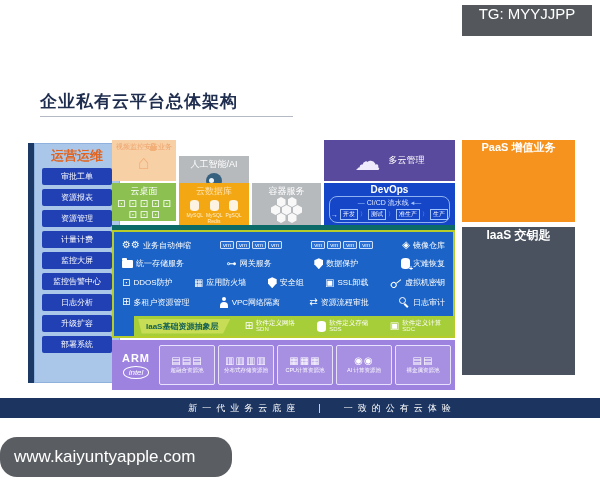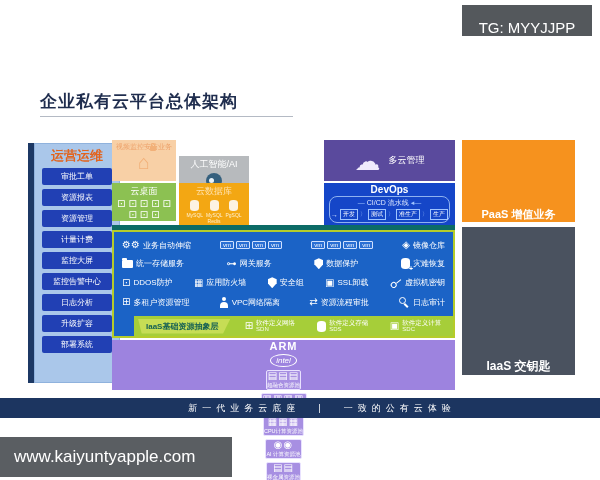--- a/index.html
+++ b/index.html
@@ -1,18 +1,18 @@
 <!DOCTYPE html>
 <html><head>
 <meta charset="utf-8">
 <style>
   html,body{margin:0;padding:0;background:#fff;font-family:"Liberation Sans","DejaVu Sans",sans-serif;}
   .stage{position:relative;width:600px;height:480px;background:#fff;overflow:hidden;}
   .abs{position:absolute;}
-  .ctr{display:flex;align-items:flex-end;justify-content:center;}
+  .ctr{display:flex;align-items:flex-start;justify-content:center;}
 
   
   .tg-badge{left:462px;top:5px;width:130px;height:31px;background:#54585c;color:#fff;font-size:15px;}
 
   
   .page-title{left:40px;top:90px;font-size:17px;font-weight:bold;color:#1f2d4e;letter-spacing:1px;}
   .title-rule{left:40px;top:116px;width:253px;height:1px;background:#b4bac4;}
 
   
   .side-darkbar{left:28px;top:143px;width:6px;height:240px;background:#1c3864;}
@@ -107,36 +107,36 @@
 
   
   .green-strip{height:20px;background:#a6ce39;display:flex;align-items:center;gap:6px;padding:0 4px;box-sizing:border-box;margin-left:20px;}
   .trap{background:#c6dd55;clip-path:polygon(0 0,100% 0,92% 100%,4% 100%);color:#156054;font-weight:bold;font-size:8px;padding:2px 12px 2px 8px;white-space:nowrap;}
   .sd-item{display:flex;align-items:center;gap:3px;color:#fff;flex:1;justify-content:center;}
   .sd-txt{display:flex;flex-direction:column;line-height:1;}
   .sd-name{font-size:6.5px;}
   .sd-abbr{font-size:6px;opacity:.9;}
 
   
-  .hw-strip{left:112px;top:340px;width:343px;height:50px;background:#9d83df;display:flex;align-items:center;padding:0 4px;box-sizing:border-box;gap:3px;flex-direction:column;}
+  .hw-strip{left:112px;top:340px;width:343px;height:50px;background:#9d83df;display:flex;align-items:center;padding:0 4px;box-sizing:border-box;gap:3px;}
   .hw-vendor{display:flex;flex-direction:column;align-items:center;gap:2px;width:40px;color:#fff;}
   .hw-arm{font-weight:bold;font-size:11px;letter-spacing:1px;}
   .hw-intel{border:1px solid #fff;border-radius:50%;padding:0 5px;font-size:8px;font-style:italic;line-height:11px;}
   .pool{flex:1;border:1px solid #e9e2ff;background:#a78fe2;border-radius:2px;height:38px;display:flex;flex-direction:column;align-items:center;justify-content:center;gap:1px;}
   .pool-ic{color:#fff;font-size:10px;line-height:10px;letter-spacing:1px;}
   .pool-lbl{color:#fff;font-size:5.5px;white-space:nowrap;}
 
   
   .paas{left:462px;top:140px;width:113px;height:82px;background:#f6921e;color:#fff;font-weight:bold;font-size:11px;}
   .iaas{left:462px;top:227px;width:113px;height:148px;background:#4a525f;color:#fff;font-weight:bold;font-size:12px;}
 
   
   .footer-bar{left:0;top:398px;width:600px;height:20px;background:#1c3560;color:#fff;display:flex;align-items:center;justify-content:center;gap:18px;font-size:9px;padding-left:22px;}
   .footer-bar span{letter-spacing:5px;}
-  .wm-box{left:0;top:437px;width:232px;height:40px;background:#5a5e62;color:#fff;font-size:17px;display:flex;align-items:center;padding-left:14px;box-sizing:border-box;}
+  .wm-box{left:0;top:437px;width:232px;height:40px;background:#5a5e62;color:#fff;font-size:17px;display:flex;align-items:center;padding-left:14px;box-sizing:border-box;border-radius:17px;}
 </style>
 </head>
 <body>
 
 <div class="stage">
 
   <div class="abs ctr tg-badge">
     <span>TG: MYYJJPP</span>
   </div>
 
@@ -194,20 +194,38 @@
       <span class="db-item">
           <span class="cyl"></span>
           <span class="db-lbl">MySQL</span>
         </span>
       <span class="db-item">
           <span class="cyl"></span>
           <span class="db-lbl">PgSQL</span>
         </span>
     </div>
     <div class="db-redis">Redis</div>
+  </div>
+  <div class="blk b-ctr">
+    <div class="blk-title">容器服务</div>
+    <div class="hexwrap">
+      <span class="hexrow">
+          <span class="hex"></span>
+          <span class="hex"></span>
+        </span>
+      <span class="hexrow">
+          <span class="hex"></span>
+          <span class="hex"></span>
+          <span class="hex"></span>
+        </span>
+      <span class="hexrow">
+          <span class="hex"></span>
+          <span class="hex"></span>
+        </span>
+    </div>
   </div>
   <div class="blk b-devops">
     <div class="devops-title">DevOps</div>
     <div class="cicd-box">
       <div class="cicd-label">CI/CD 流水线</div>
       <div class="pipeline">
         <span class="parrow">→</span>
         <span class="pchip">开发</span>
         <span class="psep">〉</span>
         <span class="pchip">测试</span>

